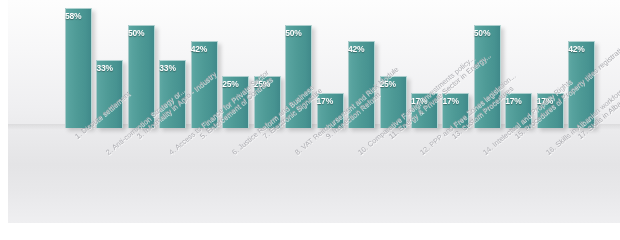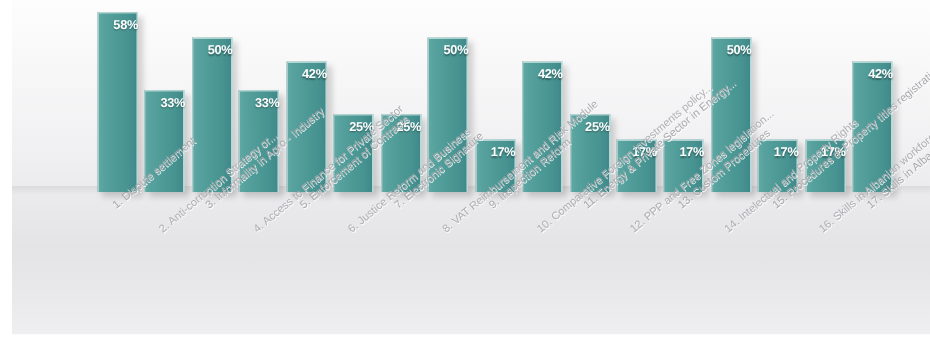--- a/index.html
+++ b/index.html
@@ -78,21 +78,21 @@
                 #4e9a96 45%,
                 #479391 78%,
                 #40898a 100%);
     box-shadow: 3px 3px 4px rgba(0,0,0,0.16);
   }
 
   .bar-value {
     position: absolute;
     left: 0;
     width: 27px;
-    text-align: right;
+    text-align: left;
     color: #ffffff;
     font-size: 8.5px;
     font-weight: bold;
     letter-spacing: -0.2px;
     text-shadow: 0 1px 1px rgba(0,0,0,0.35);
   }
 
   
   #labels-layer {
     position: absolute;

